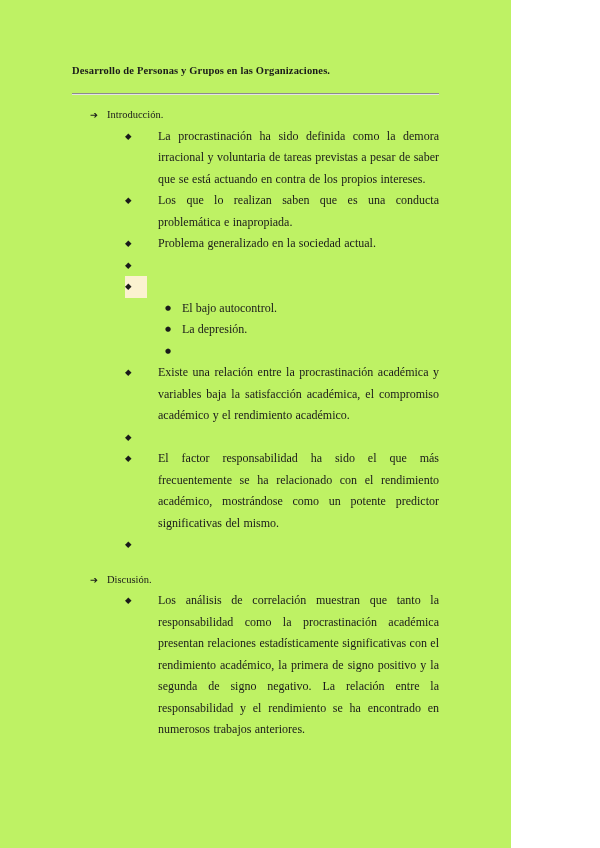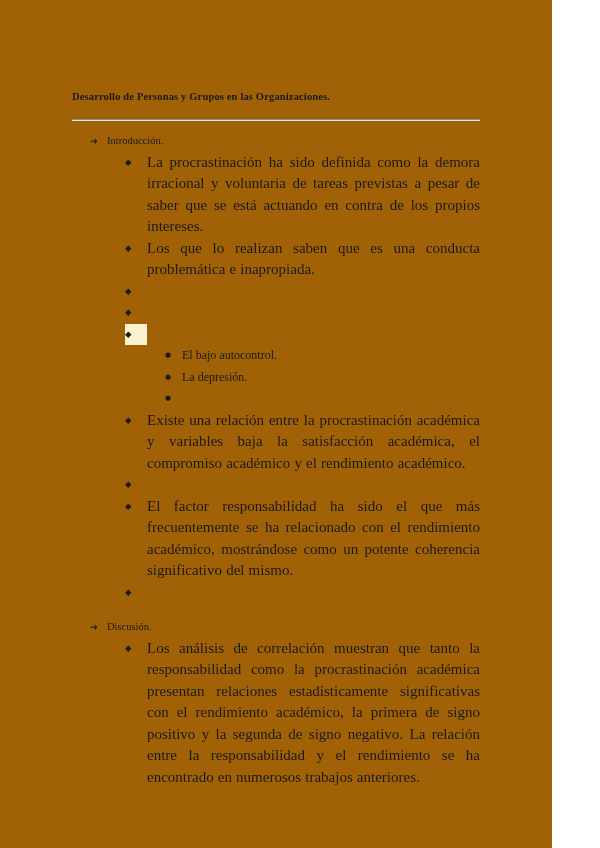--- a/index.html
+++ b/index.html
@@ -3,23 +3,23 @@
 <meta charset="utf-8">
 <style>
   * { margin:0; padding:0; box-sizing:border-box; }
   html,body { background:#ffffff; }
   body {
     width:600px; height:848px; overflow:hidden;
     font-family:"Liberation Serif","DejaVu Serif",serif;
     color:#1a1a1a;
   }
   .page {
-    width:552px; height:848px;
-    padding:90px 72px 0 72px;
-    background:#a16207;
+    width:511px; height:848px;
+    padding:64px 72px 0 72px;
+    background:#bef264;
     position:relative;
   }
   .doc-title {
     font-size:10.5px;
     font-weight:bold;
     letter-spacing:0.15px;
     line-height:14px;
   }
   .title-rule {
     border:none;
@@ -49,24 +49,25 @@
   }
   .diamond-icon {
     flex:0 0 22px;
     margin-left:53px;
     font-family:"DejaVu Sans",sans-serif;
     font-size:8.5px;
     line-height:21.5px;
   }
   .bullet-text {
     flex:1;
-    font-size:15px;
+    font-size:12px;
     line-height:21.5px;
     text-align:justify;
     word-spacing:0.4px;
+    margin-left:11px;
   }
   .sub-bullet-row {
     display:flex;
     align-items:flex-start;
   }
   .circle-icon {
     flex:0 0 17px;
     margin-left:93px;
     font-family:"DejaVu Sans",sans-serif;
     font-size:7px;
@@ -108,20 +109,21 @@
     <div class="bullet-row">
       <span class="diamond-icon">◆</span>
       <div class="bullet-text"><span class="text-inner">Los que lo realizan saben que es una conducta problemática e inapropiada.</span></div>
     </div>
     <div class="sub-bullets"></div>
   </div>
 
   <div class="bullet-group">
     <div class="bullet-row">
       <span class="diamond-icon">◆</span>
+      <div class="bullet-text"><span class="text-inner">Problema generalizado en la sociedad actual.</span></div>
     </div>
     <div class="sub-bullets"></div>
   </div>
 
   <div class="bullet-group">
     <div class="bullet-row">
       <span class="diamond-icon">◆</span>
     </div>
     <div class="sub-bullets"></div>
   </div>
@@ -158,21 +160,21 @@
   <div class="bullet-group">
     <div class="bullet-row">
       <span class="diamond-icon">◆</span>
     </div>
     <div class="sub-bullets"></div>
   </div>
 
   <div class="bullet-group">
     <div class="bullet-row">
       <span class="diamond-icon">◆</span>
-      <div class="bullet-text"><span class="text-inner">El factor responsabilidad ha sido el que más frecuentemente se ha relacionado con el rendimiento académico, mostrándose como un potente coherencia significativo del mismo.</span></div>
+      <div class="bullet-text"><span class="text-inner">El factor responsabilidad ha sido el que más frecuentemente se ha relacionado con el rendimiento académico, mostrándose como un potente predictor significativas del mismo.</span></div>
     </div>
     <div class="sub-bullets"></div>
   </div>
 
   <div class="bullet-group">
     <div class="bullet-row">
       <span class="diamond-icon">◆</span>
     </div>
     <div class="sub-bullets"></div>
   </div>

